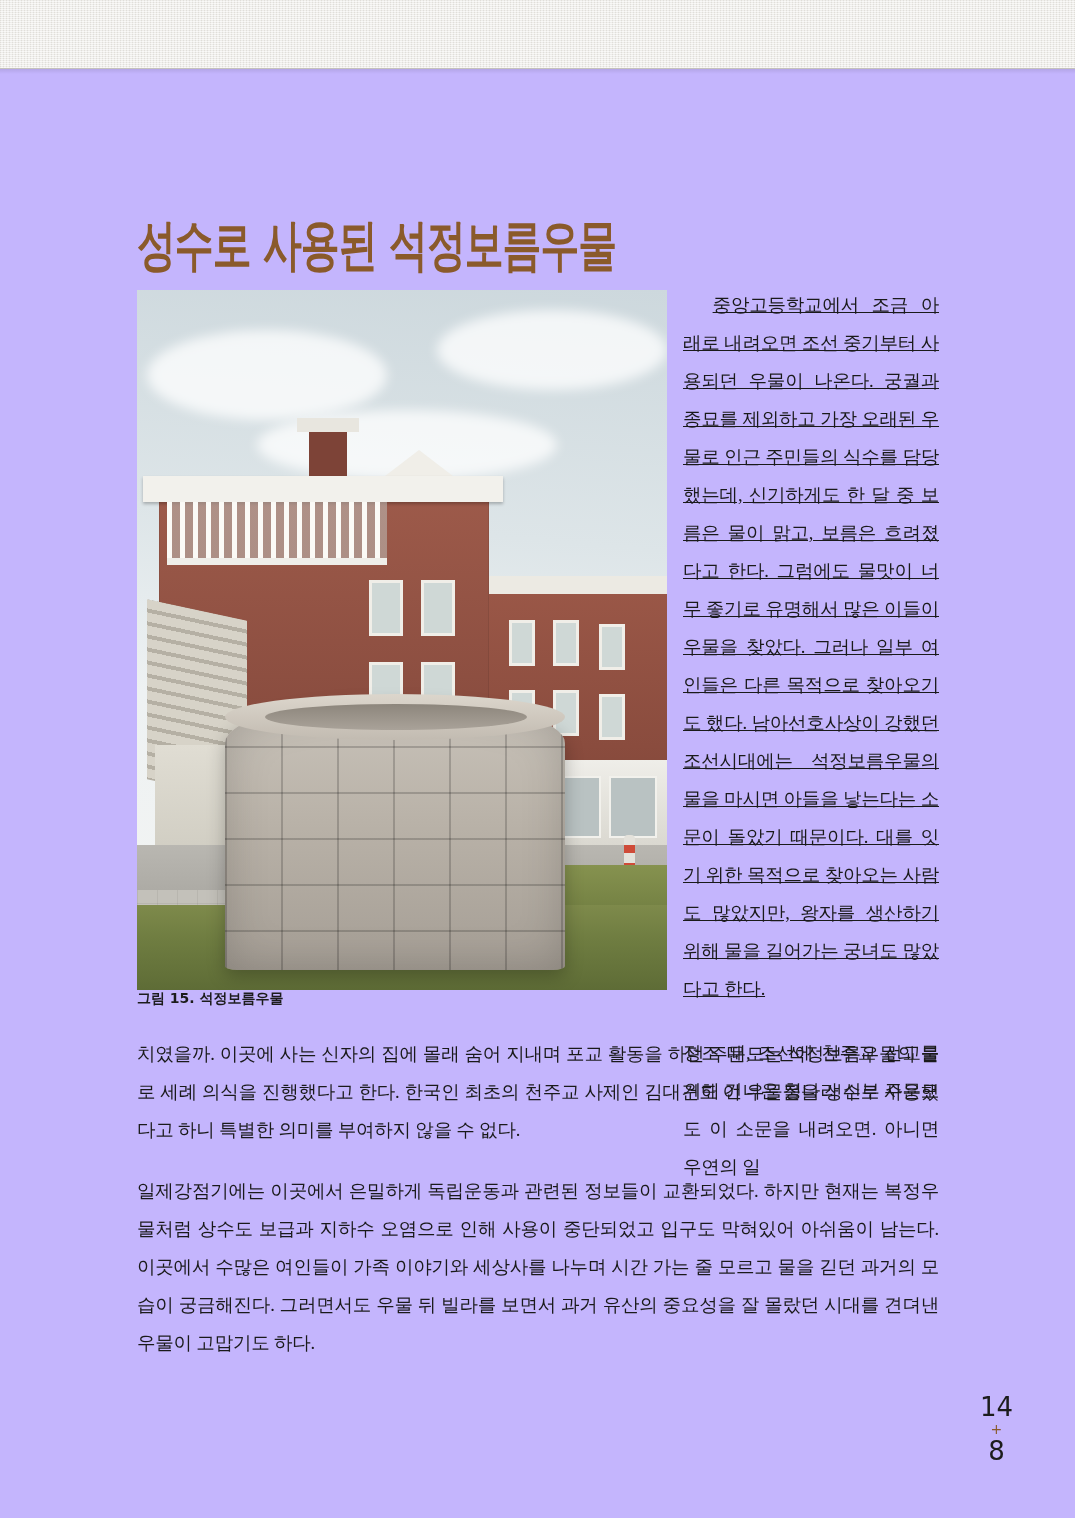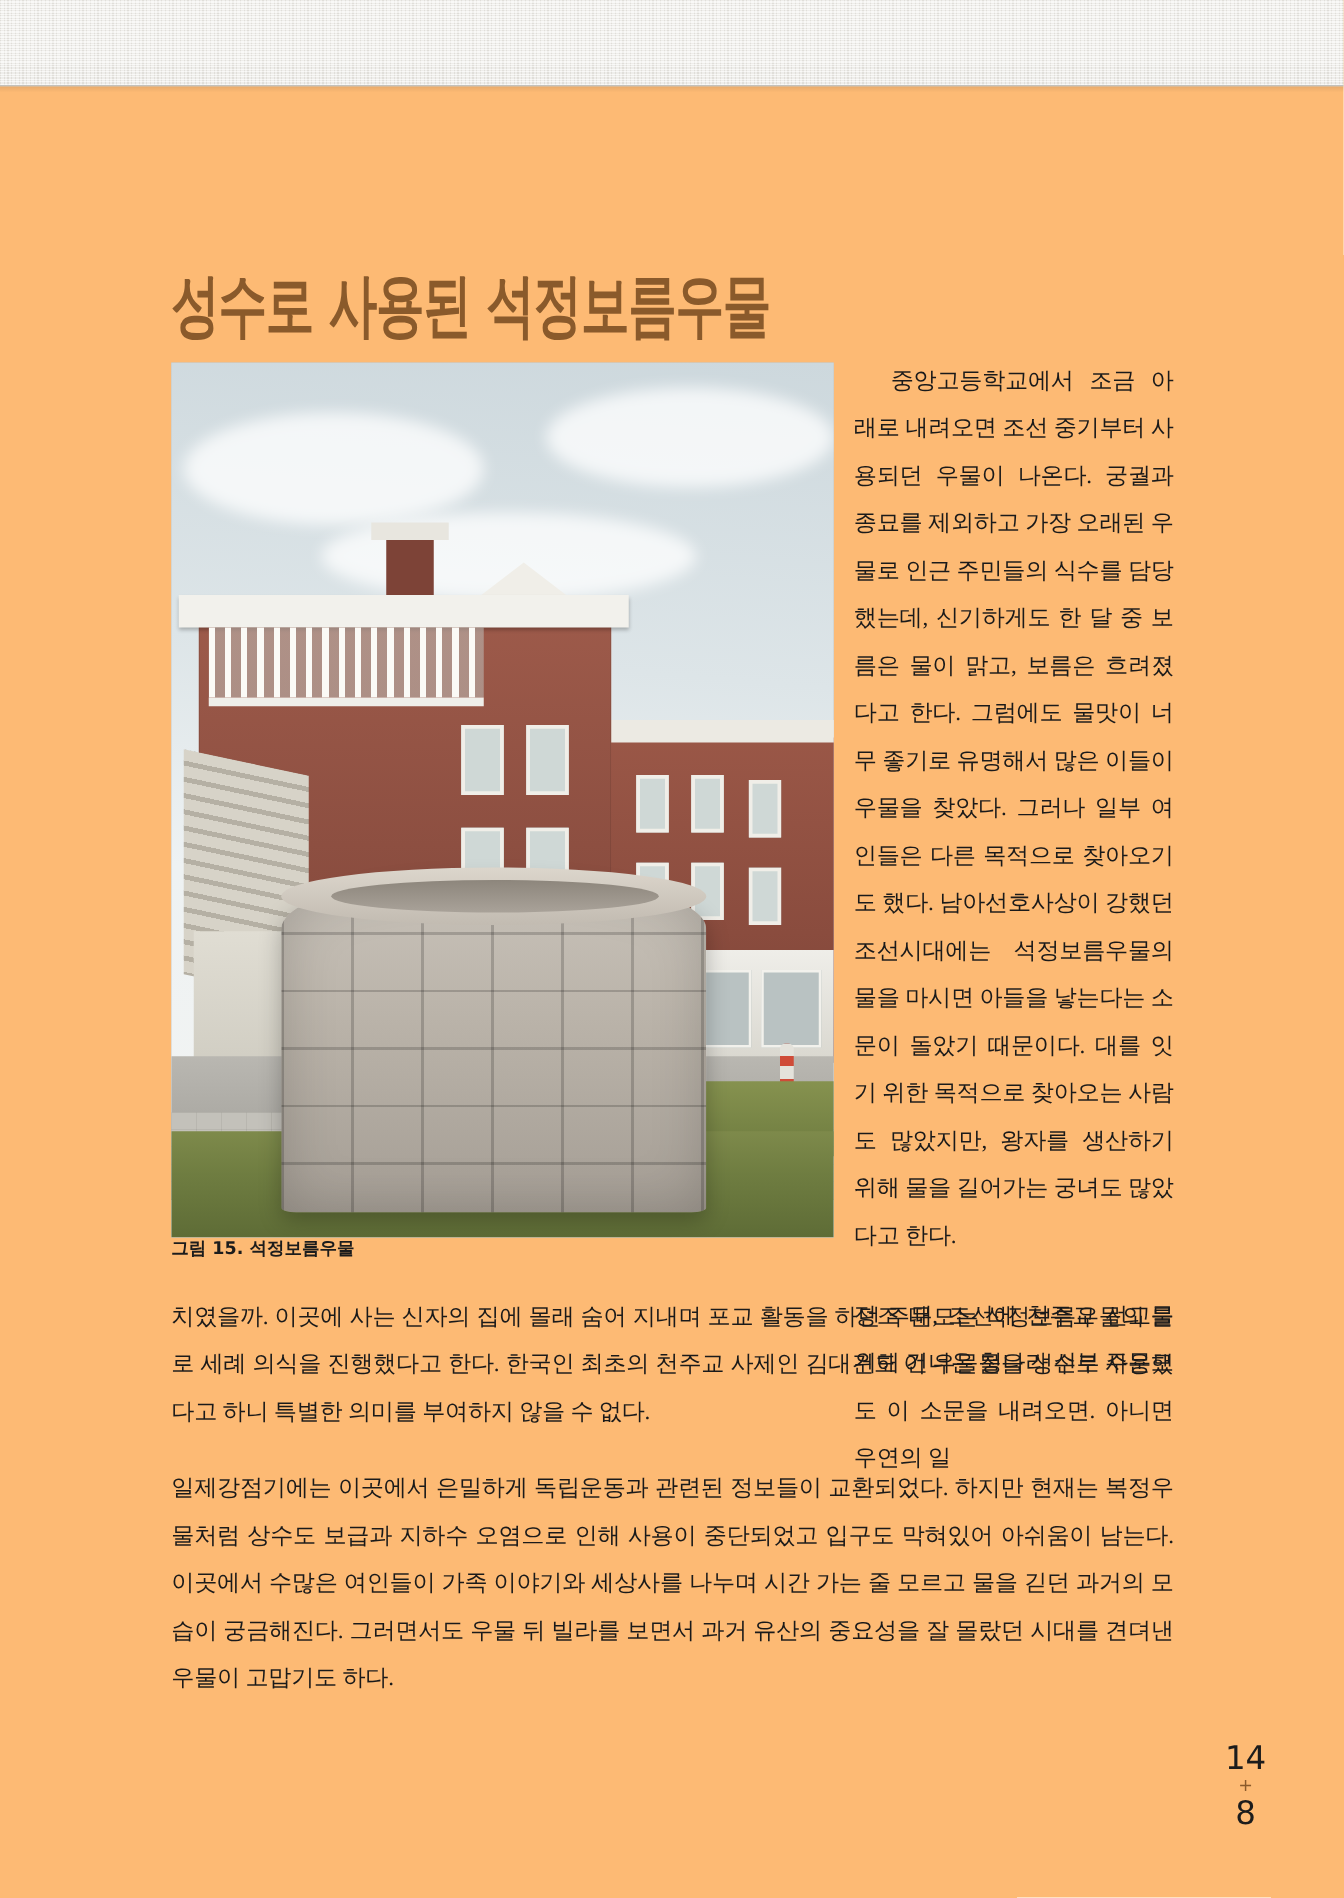--- a/index.html
+++ b/index.html
@@ -7,21 +7,21 @@
     padding: 0;
     background: #ffffff;
   }
   body {
     font-family: "Liberation Serif", serif;
   }
   .page {
     position: relative;
     width: 1075px;
     height: 1518px;
-    background: #fdba74;
+    background: #c4b5fd;
     overflow: hidden;
   }
   
   .top-band {
     position: absolute;
     top: 0;
     left: 0;
     width: 1075px;
     height: 68px;
     background:
@@ -309,21 +309,21 @@
     top: 286px;
     width: 256px;
     text-align: justify;
     font-size: 18.5px;
     line-height: 38px;
     color: #1a1a1a;
     letter-spacing: -0.2px;
   }
   .col-right p { margin: 0 0 26px 0; }
   .col-right p:last-child { margin-bottom: 0; }
-  .indent { text-indent: 1.6em; }
+  .indent { text-indent: 1.6em; text-decoration: underline; }
 
   
   .full-block {
     position: absolute;
     left: 137px;
     width: 802px;
     text-align: justify;
     font-size: 18.5px;
     line-height: 38px;
     color: #1a1a1a;

